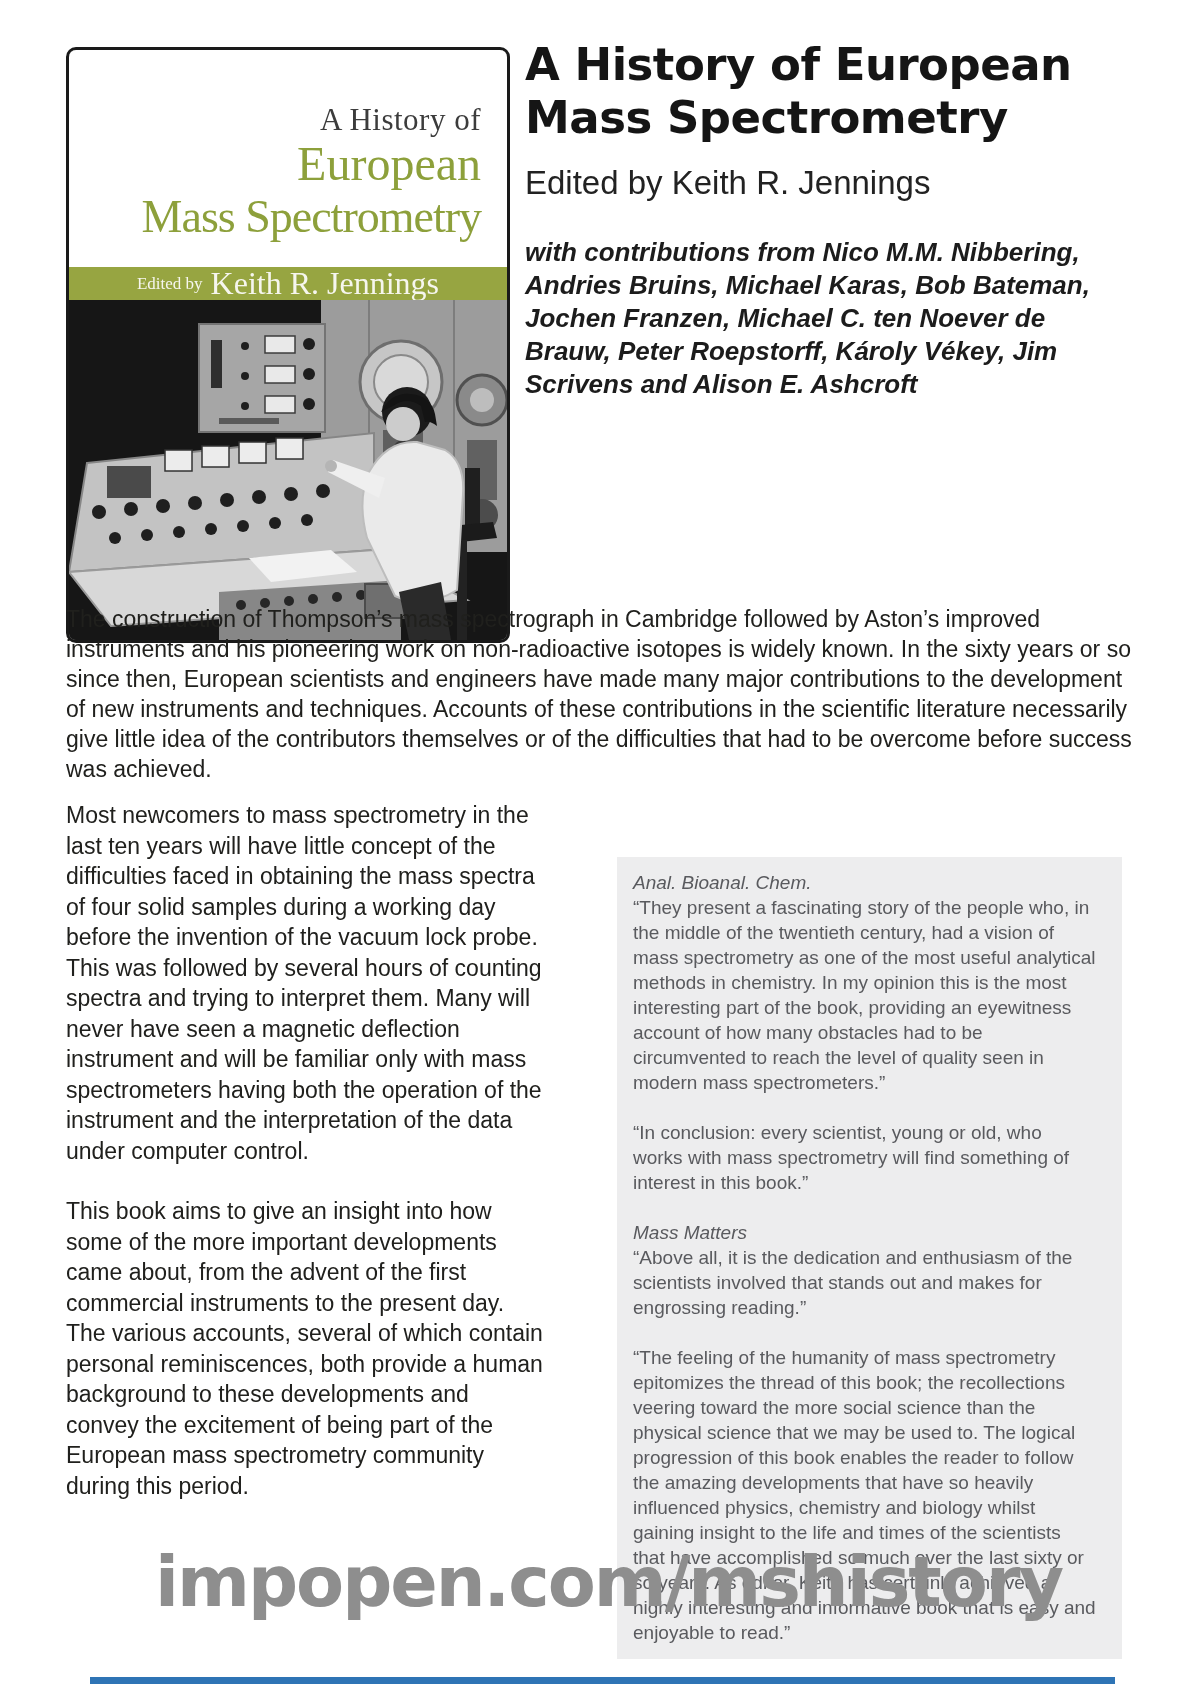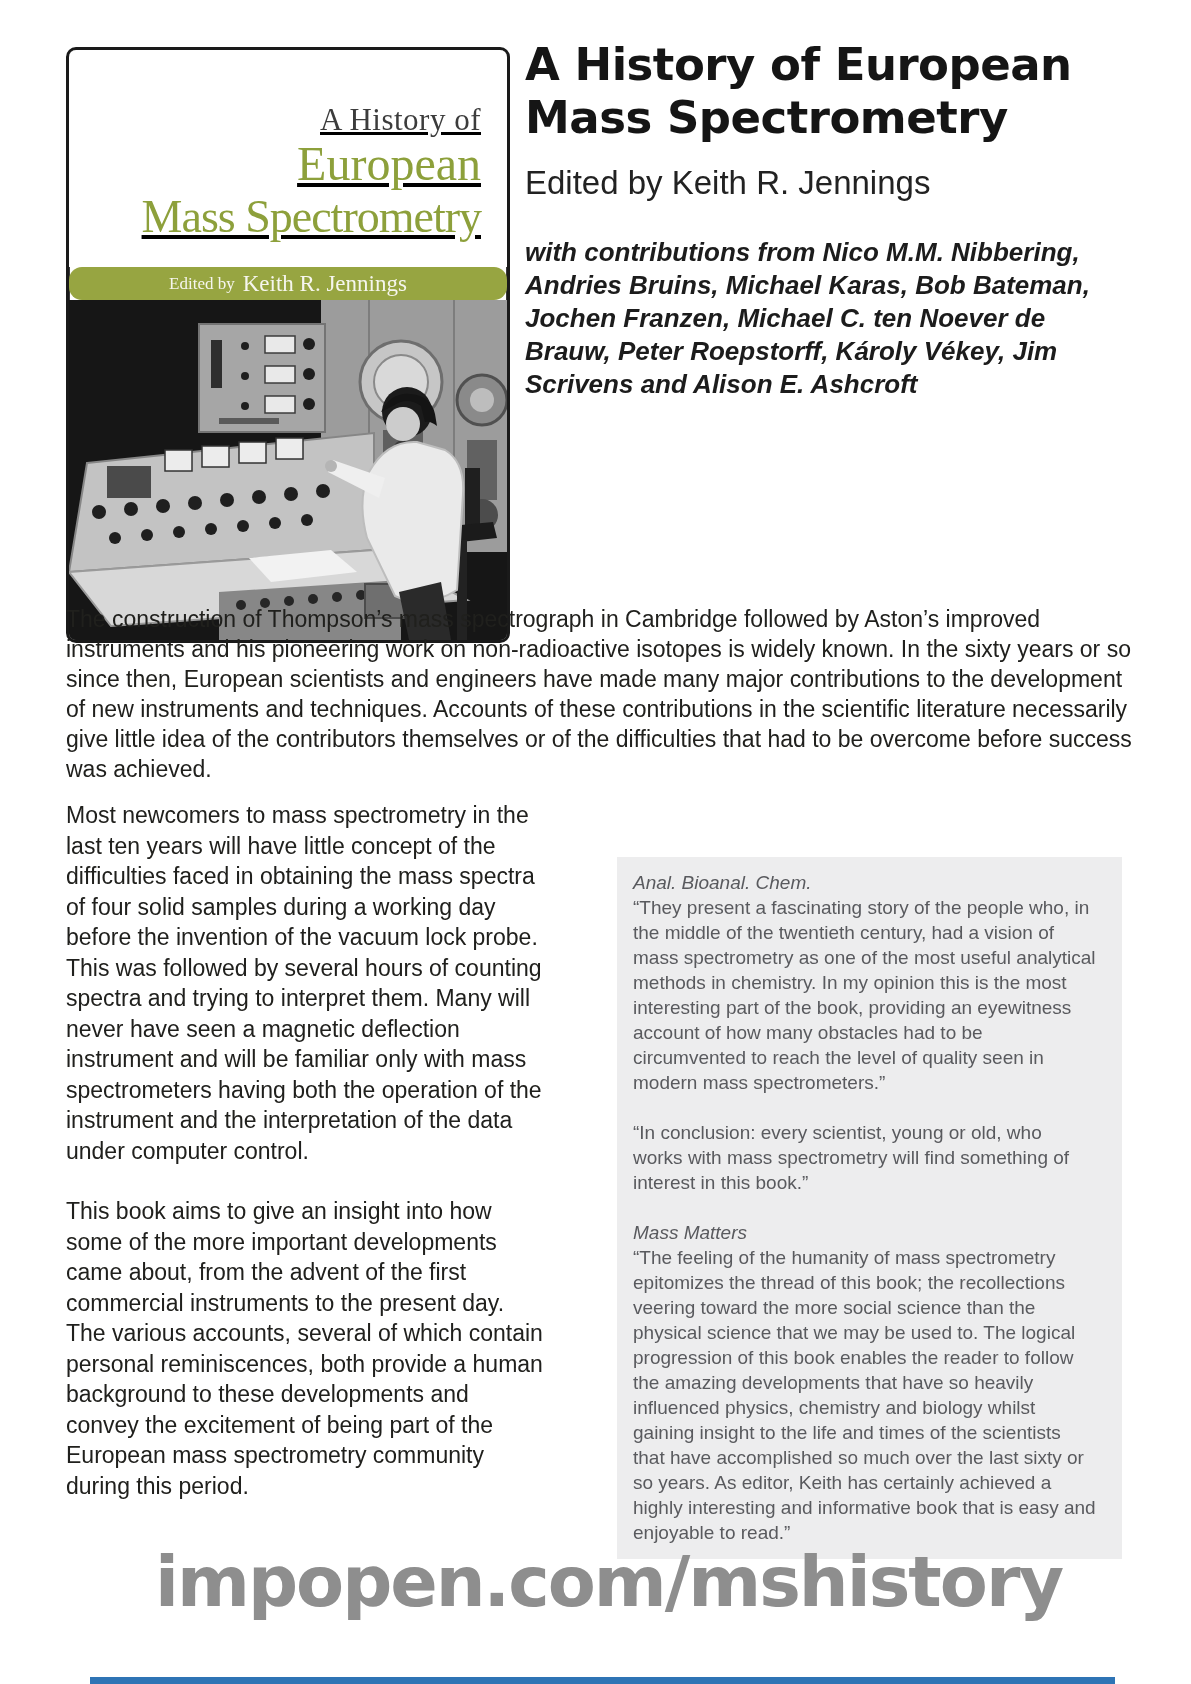--- a/index.html
+++ b/index.html
@@ -14,32 +14,31 @@
   .cover{
     position:absolute;left:66px;top:47px;width:438px;height:590px;
     border:3px solid #1a1a1a;border-radius:10px;
     overflow:hidden;background:#ffffff;
     box-shadow:0 0 0 1px #3a3a3a inset;
   }
   .cover-top{
     height:217px;background:#ffffff;
     text-align:right;padding:52px 26px 0 0;box-sizing:border-box;
     font-family:"Liberation Serif",serif;
-    text-decoration:underline;
   }
   .cover-title-prefix{font-size:31px;color:#3c3c3c;letter-spacing:.5px;}
   .cover-title-l1{font-size:48px;color:#8da03b;line-height:1.1;}
   .cover-title-l2{font-size:46px;color:#8da03b;line-height:1.15;letter-spacing:-1px;}
   .cover-band{
     height:33px;background:#97a541;color:#f6f6ee;
     font-family:"Liberation Serif",serif;
-    display:flex;align-items:center;justify-content:center;gap:8px;border-radius:13px;
+    display:flex;align-items:center;justify-content:center;gap:8px;
   }
   .cover-band .small{font-size:17px;}
-  .cover-band .big{font-size:23px;}
+  .cover-band .big{font-size:32px;}
   .cover-photo{height:340px;display:block;}
   
   .title-block{position:absolute;left:525px;top:38px;width:630px;}
   .main-title{
     font-family:"DejaVu Sans",sans-serif;
     font-size:45px;font-weight:bold;color:#151515;
     line-height:1.18;letter-spacing:-.5px;margin:0;
   }
   .subtitle{font-size:33px;color:#222;margin-top:20px;}
   .contributors{
@@ -193,20 +192,21 @@
   <div class="left-col">
     <p>Most newcomers to mass spectrometry in the last ten years will have little concept of the difficulties faced in obtaining the mass spectra of four solid samples during a working day before the invention of the vacuum lock probe. This was followed by several hours of counting spectra and trying to interpret them. Many will never have seen a magnetic deflection instrument and will be familiar only with mass spectrometers having both the operation of the instrument and the interpretation of the data under computer control.</p>
     <p>This book aims to give an insight into how some of the more important developments came about, from the advent of the first commercial instruments to the present day. The various accounts, several of which contain personal reminiscences, both provide a human background to these developments and convey the excitement of being part of the European mass spectrometry community during this period.</p>
   </div>
 
   <div class="review-box">
     <p class="review-source">Anal. Bioanal. Chem.</p>
     <p class="review-quote">“They present a fascinating story of the people who, in the middle of the twentieth century, had a vision of mass spectrometry as one of the most useful analytical methods in chemistry. In my opinion this is the most interesting part of the book, providing an eyewitness account of how many obstacles had to be circumvented to reach the level of quality seen in modern mass spectrometers.”</p>
     <p class="review-quote">“In conclusion: every scientist, young or old, who works with mass spectrometry will find something of interest in this book.”</p>
     <p class="review-source">Mass Matters</p>
+    <p class="review-quote">“Above all, it is the dedication and enthusiasm of the scientists involved that stands out and makes for engrossing reading.”</p>
     <p class="review-quote last">“The feeling of the humanity of mass spectrometry epitomizes the thread of this book; the recollections veering toward the more social science than the physical science that we may be used to. The logical progression of this book enables the reader to follow the amazing developments that have so heavily influenced physics, chemistry and biology whilst gaining insight to the life and times of the scientists that have accomplished so much over the last sixty or so years. As editor, Keith has certainly achieved a highly interesting and informative book that is easy and enjoyable to read.”</p>
   </div>
 
   <div class="site-url">impopen.com/mshistory</div>
 
   <div class="bottom-bar"></div>
 
 </div>
 
 </body></html>

